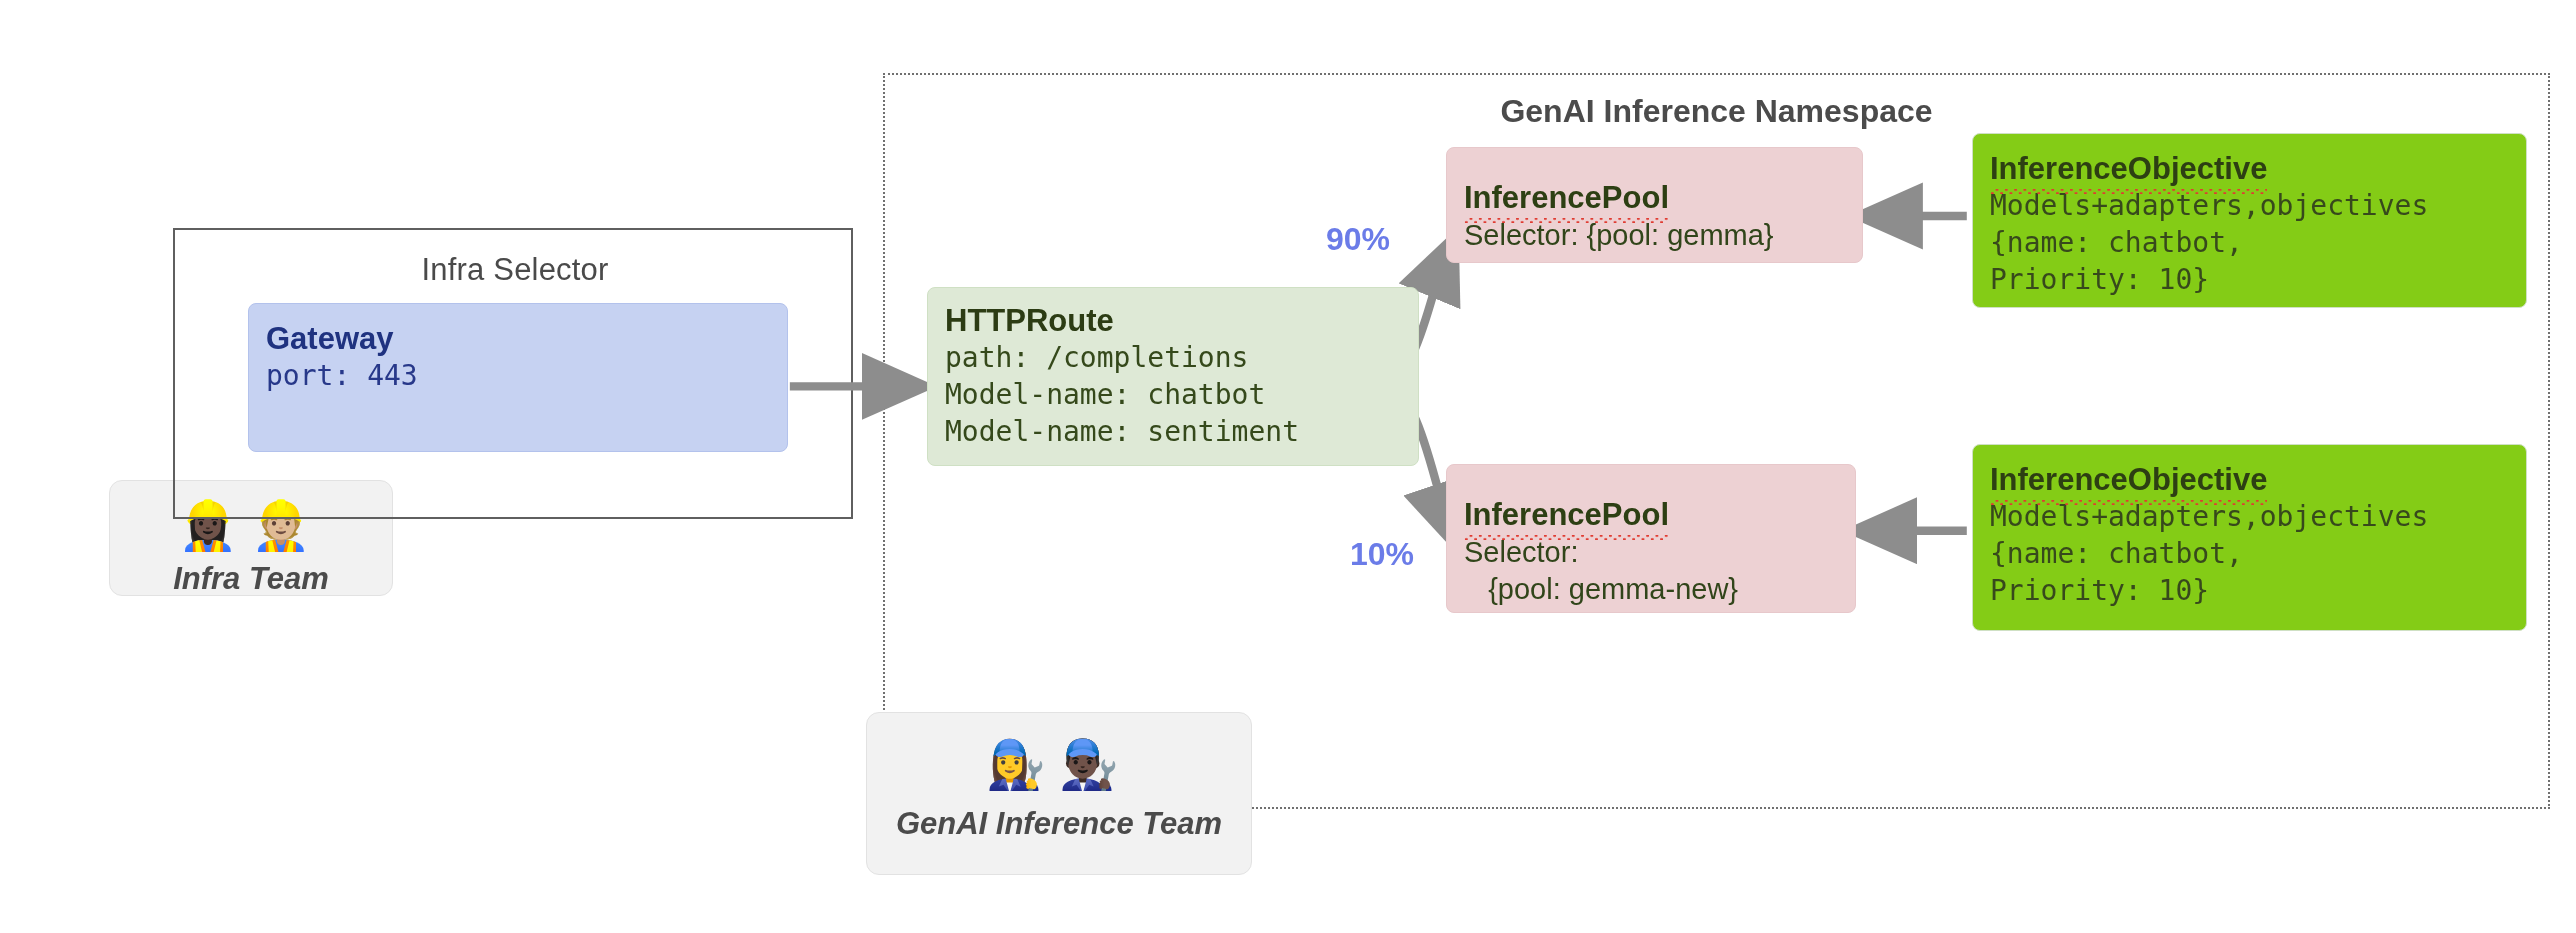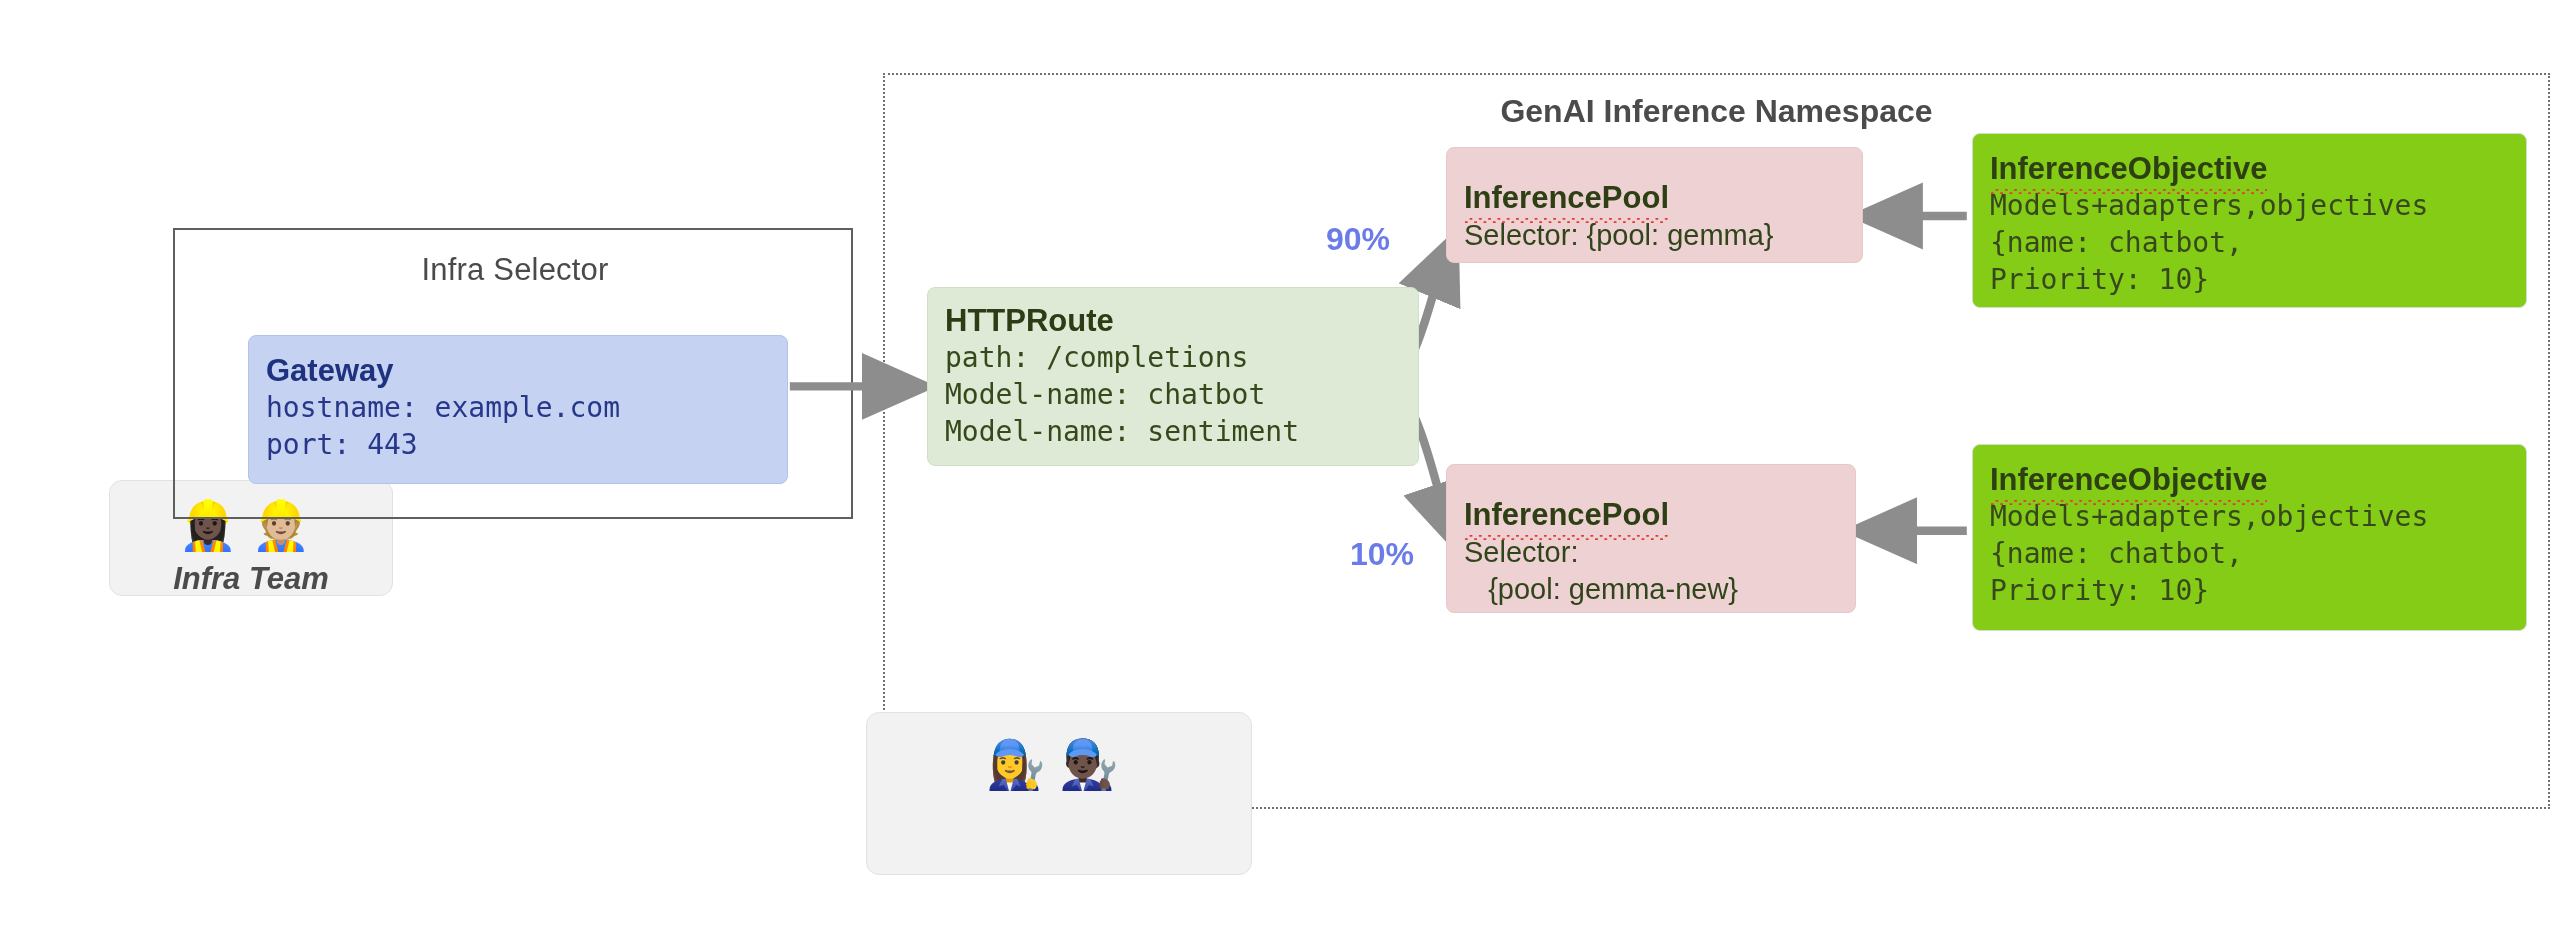--- a/index.html
+++ b/index.html
@@ -93,21 +93,20 @@
   
   .gateway {
     left: 248px;
     top: 303px;
     width: 540px;
     height: 149px;
     background: #c6d2f2;
     border: 0.9px solid #b3c2ec;
     color: #23357e;
     padding-top: 15px;
-    margin-top: 32px;
   }
   .gateway .title { color: #1f3280; }
   .gateway .mono { color: #27388a; }
 
   
   .httproute {
     left: 927px;
     top: 287px;
     width: 492px;
     height: 179px;
@@ -251,21 +250,20 @@
 
   <div class="ns-genai"></div>
   <div class="ns-genai-title">GenAI Inference Namespace</div>
 
   <div class="ns-infra">
     <div class="ns-infra-title">Infra Selector</div>
   </div>
 
   <div class="box gateway">
     <div class="title">Gateway</div>
-    <div class="mono">hostname: example.com</div>
     <div class="mono">port: 443</div>
   </div>
 
   <div class="box httproute">
     <div class="title">HTTPRoute</div>
     <div class="mono">path: /completions</div>
     <div class="mono">Model-name: chatbot</div>
     <div class="mono">Model-name: sentiment</div>
   </div>
 
@@ -297,16 +295,17 @@
   <div class="pct pct-90">90%</div>
   <div class="pct pct-10">10%</div>
 
   <div class="team team-infra">
     <div class="emojis">👷🏿‍♀️👷🏼</div>
     <div class="team-label">Infra Team</div>
   </div>
 
   <div class="team team-genai">
     <div class="emojis">👩‍🔧👨🏿‍🔧</div>
+    <div class="team-label">GenAI Inference Team</div>
   </div>
 
 </div>
 
 
 </body></html>

